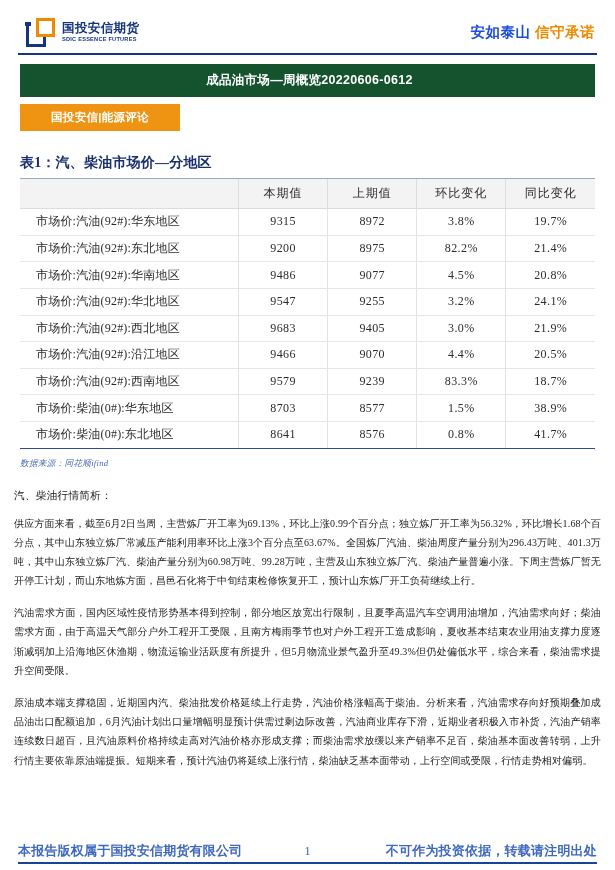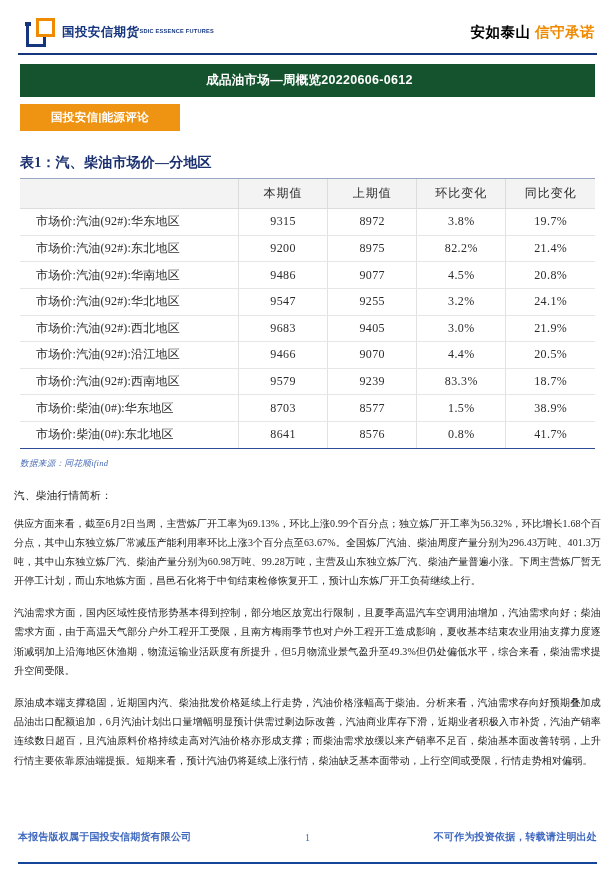--- a/index.html
+++ b/index.html
@@ -64,21 +64,21 @@
     right: 0;
     top: 0;
     width: 19px;
     height: 19px;
     border: 3.4px solid #f08a00;
     box-sizing: border-box;
     background: #ffffff;
   }
   .logo-text {
     display: flex;
-    flex-direction: row;
+    flex-direction: column;
     line-height: 1;
   }
   .logo-cn {
     font-family: "Liberation Sans", sans-serif;
     font-size: 12.5px;
     font-weight: 700;
     color: #15357f;
     letter-spacing: 0.4px;
   }
   .logo-en {
@@ -89,21 +89,21 @@
     letter-spacing: 0.25px;
     margin-top: 2.5px;
   }
   .tagline {
     font-family: "Liberation Sans", sans-serif;
     font-size: 14.5px;
     font-weight: 700;
     letter-spacing: 0.5px;
     white-space: nowrap;
   }
-  .tagline .t-blue { color: #000000; }
+  .tagline .t-blue { color: #1d4ed8; }
   .tagline .t-orange { color: #f08a00; }
 
   .rule {
     height: 2.2px;
     background: #15357f;
     margin: 0 18px 0 18px;
   }
 
   
   .title-bar {
@@ -228,24 +228,24 @@
     right: 0;
     bottom: 0;
     padding: 0 18px 6px 18px;
     box-sizing: border-box;
   }
   .footer-inner {
     display: flex;
     align-items: center;
     justify-content: space-between;
     font-family: "Liberation Serif", serif;
-    font-size: 10px;
+    font-size: 13px;
     font-weight: 700;
     color: #3f68bf;
-    padding-bottom: 18px;
+    padding-bottom: 2px;
     letter-spacing: 0.2px;
   }
   .footer-left { flex: 1 1 0; text-align: left; }
   .footer-center { flex: 0 0 auto; font-weight: 400; }
   .footer-right { flex: 1 1 0; text-align: right; }
   .footer-rule {
     height: 1.6px;
     background: #14459b;
   }
 </style>

